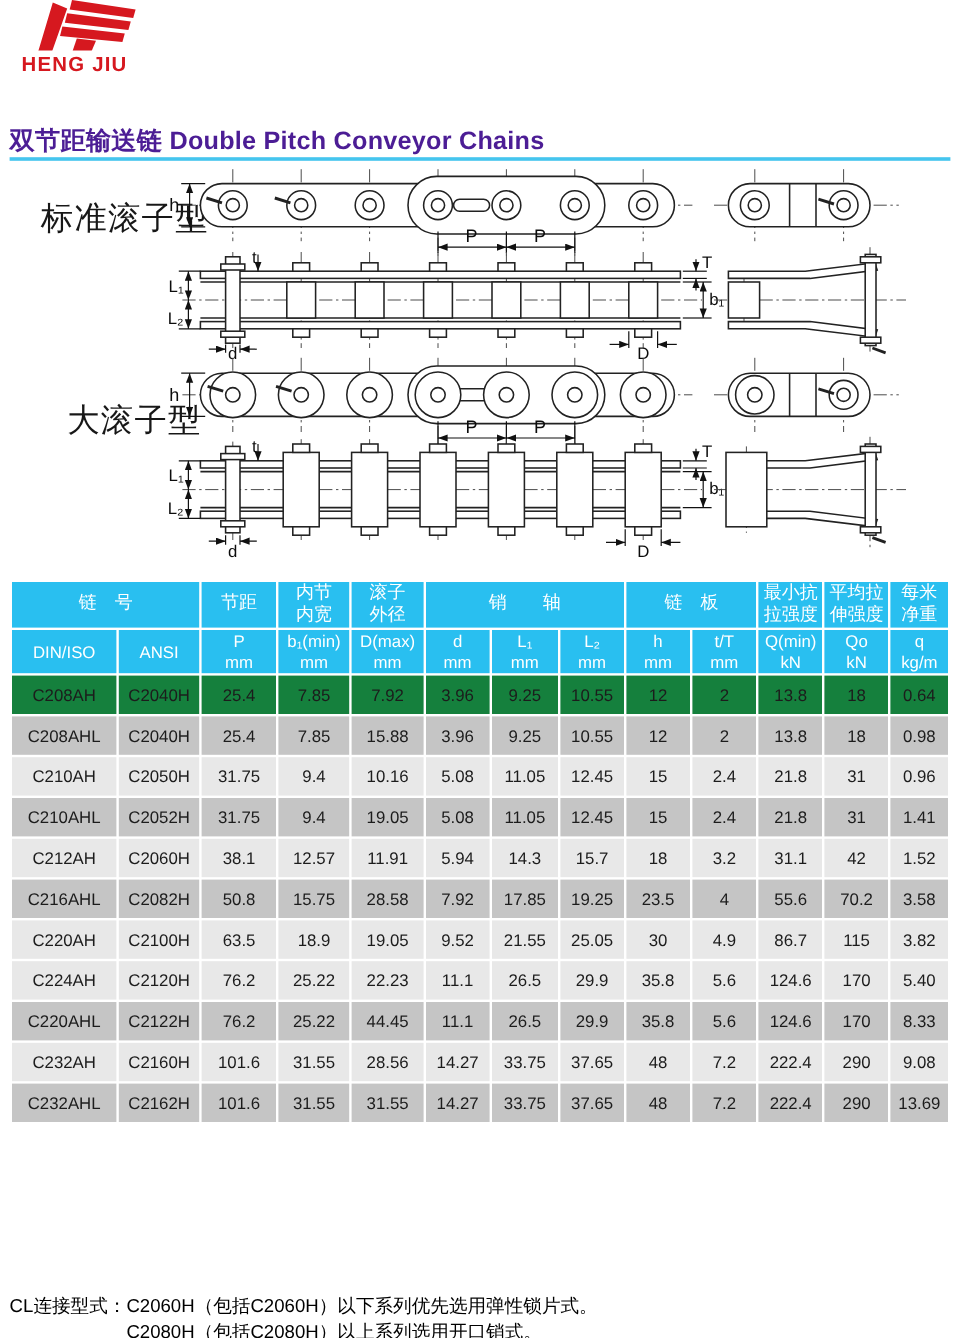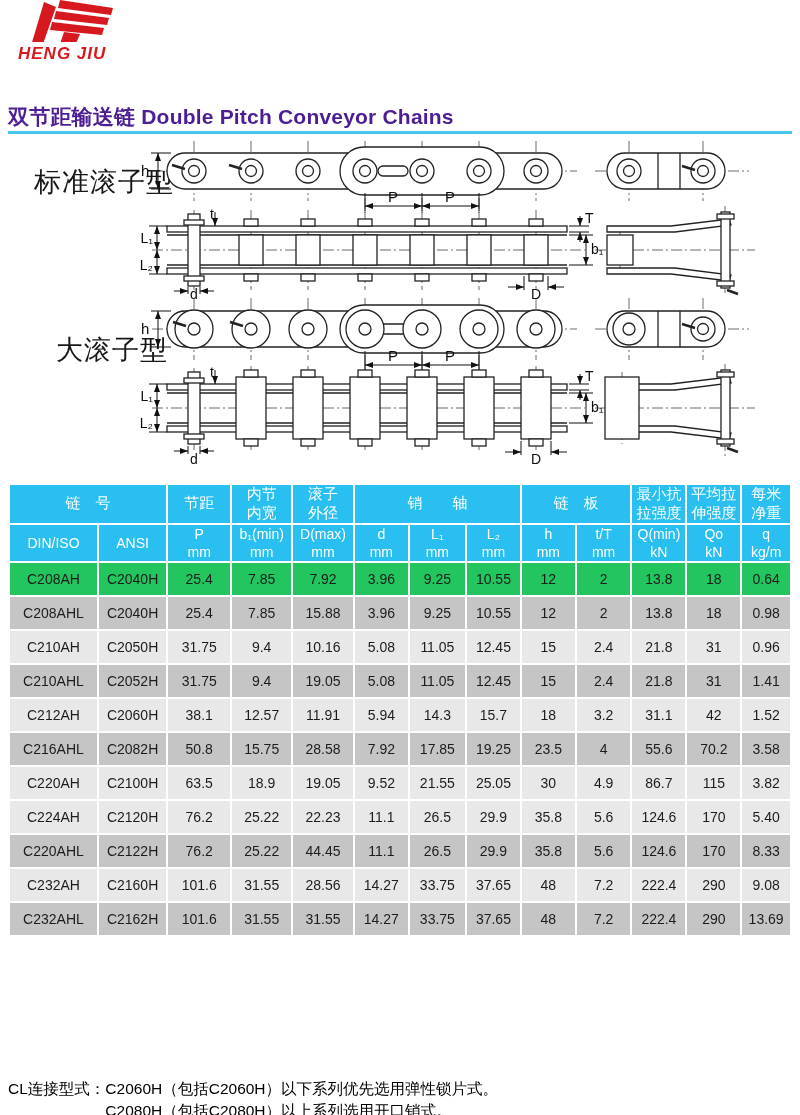--- a/index.html
+++ b/index.html
@@ -3,21 +3,21 @@
 <meta charset="utf-8">
 <style>
   html,body{margin:0;padding:0;}
   body{
     width:800px;height:1115px;position:relative;overflow:hidden;
     background:#fff;font-family:"Liberation Sans",sans-serif;color:#111;
   }
   
   .logo{position:absolute;left:16px;top:0;width:130px;height:70px;}
   .brand-name{position:absolute;left:2px;top:44px;font-size:17px;font-weight:bold;
-    font-style:italic;color:#d6181f;letter-spacing:1px;}
+    color:#d6181f;letter-spacing:1px;}
   
   .title{position:absolute;left:8px;top:103px;font-size:21px;font-weight:bold;color:#4c1d95;letter-spacing:.2px;}
   .title-rule{position:absolute;left:8px;top:131px;width:784px;height:3px;background:#45c5ee;}
   
   .diag{position:absolute;left:8px;width:784px;}
   .diag-a{top:140px;height:160px;}
   .diag-b{top:298px;height:170px;}
   .diag-label{position:absolute;font-size:27px;color:#171717;letter-spacing:1px;text-align:center;}
   .diag-a .diag-label{left:26px;top:24px;}
   .diag-b .diag-label{left:48px;top:34px;}
@@ -30,21 +30,21 @@
   .dt{font-family:"Liberation Sans",sans-serif;font-size:14px;fill:#0c0c0c;}
   .dt15{font-size:15px;}
   
   table.spec{position:absolute;left:8px;top:483px;width:784px;table-layout:fixed;
     border-collapse:separate;border-spacing:2px;background:#fff;}
   table.spec th{background:#29bff0;color:#fff;font-weight:normal;text-align:center;
     white-space:pre-line;vertical-align:middle;padding:0;}
   tr.gh th{height:37px;font-size:15px;line-height:1.25;}
   tr.sh th{height:35px;font-size:14px;line-height:1.3;}
   table.spec td{height:32px;text-align:center;vertical-align:middle;font-size:14px;color:#1c1c1c;padding:0;}
-  tr.shade-dark td{background:#22c55e;}
+  tr.shade-dark td{background:#15803d;}
   tr.shade-mid td{background:#c5c5c5;}
   tr.shade-light td{background:#e8e8e8;}
   
   .footnote{position:absolute;left:8px;top:1078px;display:flex;font-size:15.5px;color:#000;line-height:1.45;}
   .footnote .fl{flex:0 0 auto;}
 </style>
 </head>
 <body>
 
 <div class="logo">

